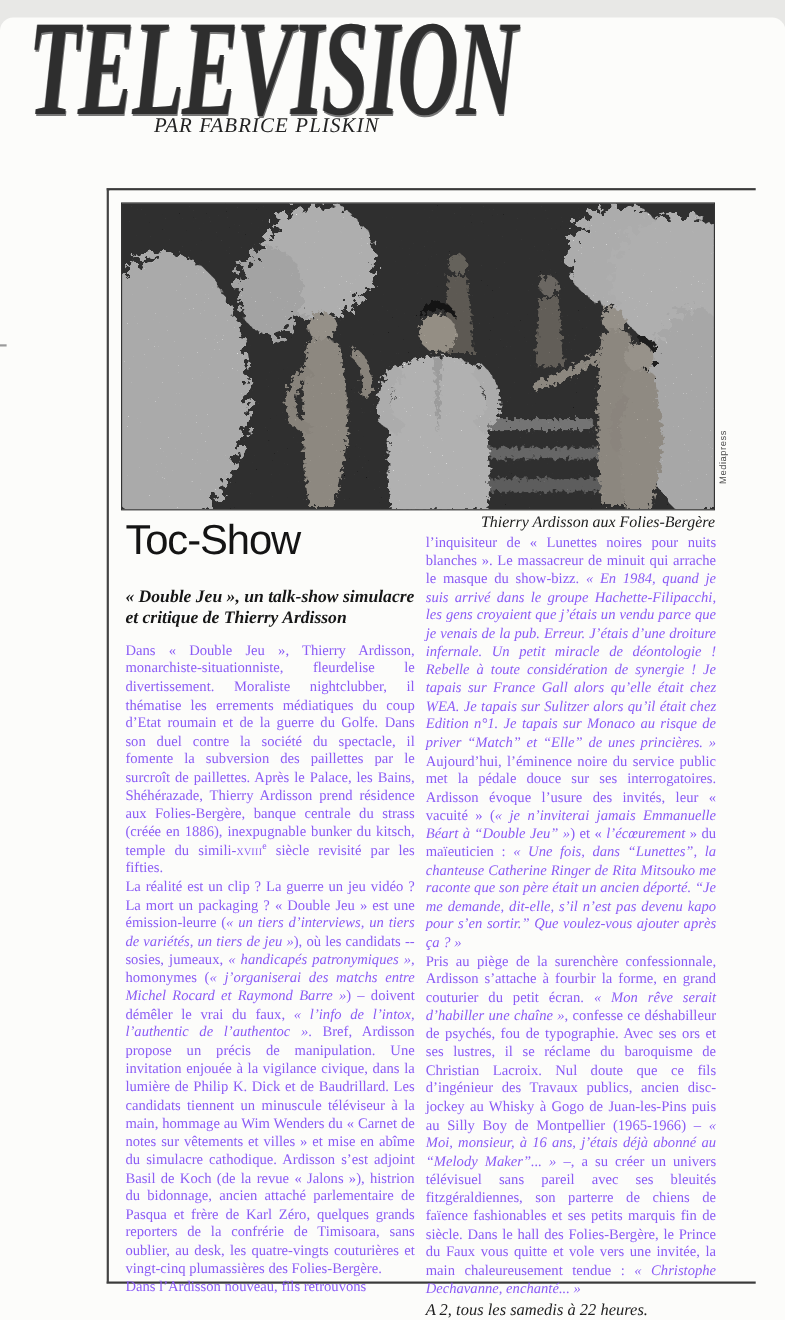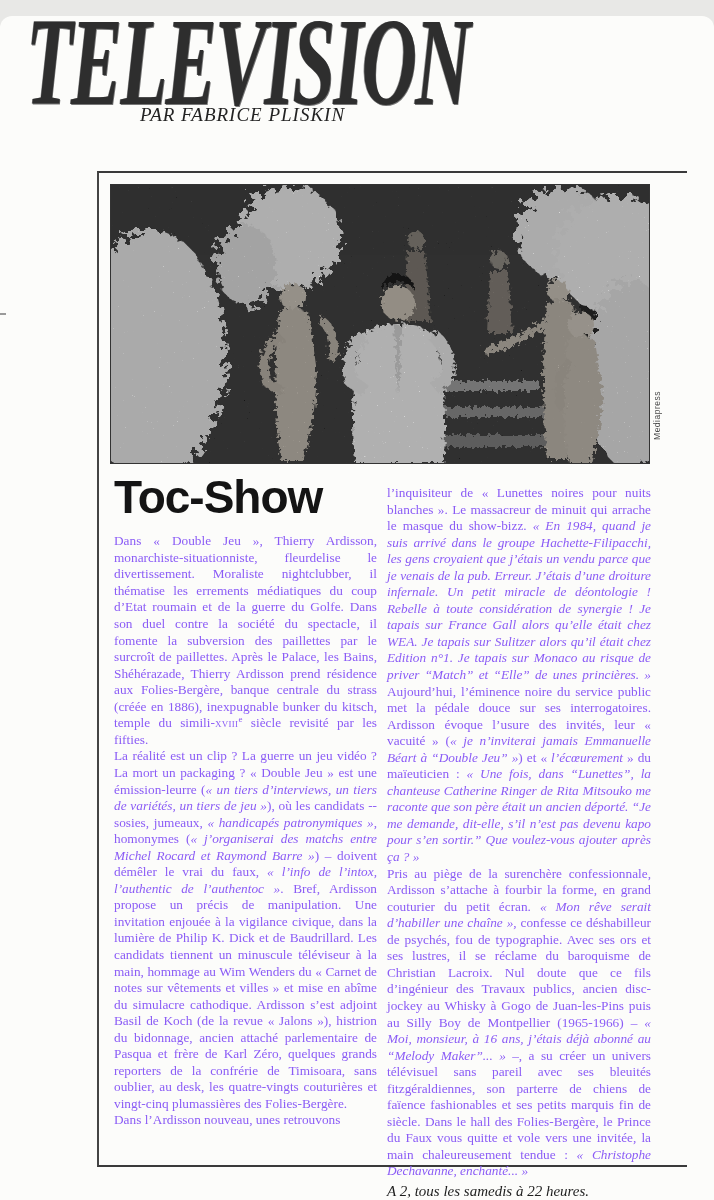--- a/index.html
+++ b/index.html
@@ -18,21 +18,21 @@
   .photo{position:absolute;left:12px;top:12px;width:538px;height:278px;background:#101010;
         outline:1px solid #333;}
   .photo svg{display:block;}
   .photo-credit{position:absolute;left:553px;top:218px;font-family:"Liberation Sans","DejaVu Sans",sans-serif;
         font-size:8.5px;color:#4a4a4a;writing-mode:vertical-rl;transform:rotate(180deg);letter-spacing:.5px;}
   .photo-caption{position:absolute;top:294px;left:0;width:551px;text-align:right;font-style:italic;
         font-size:14.5px;color:#1b1b1b;}
   
   .col-left{position:absolute;left:15px;top:300px;width:263px;}
   .col-right{position:absolute;left:288px;top:312px;width:264px;}
-  .article-title{font-family:"Liberation Sans","DejaVu Sans",sans-serif;font-weight:700;font-size:46px;
+  .article-title{font-family:"Liberation Sans","DejaVu Sans",sans-serif;font-weight:400;font-size:38px;
         letter-spacing:-1px;color:#141414;margin:0;line-height:1.05;}
   .article-subtitle{margin:20px 0 0 0;font-weight:700;font-style:italic;font-size:16px;line-height:19px;color:#161616;}
   .paras{margin-top:12px;}
   .para{margin:0;text-align:justify;font-size:13.3px;line-height:16.55px;color:#8b5cf6;}
   .it{font-style:italic;}
   .sc{font-variant:small-caps;letter-spacing:.3px;}
   .sup{vertical-align:super;font-size:9px;line-height:0;}
   .signature{text-align:right;font-style:italic;font-size:14.5px;margin-top:6px;}
   .schedule{font-style:italic;font-size:15px;margin-top:3px;}
   
@@ -126,27 +126,29 @@
           <path d="M270 106 a17 17 0 0 1 34 0 q-6 -10 -17 -10 q-11 0 -17 10z" fill="#1c1c1c"></path>
           <path d="M252 148 q35 -18 70 0 l10 40 q4 60 0 90 l-88 0 q-4 -45 0 -90z" fill="#f5f5f5"></path>
           <path d="M283 140 l8 0 l-4 70z" fill="#d8d8d8"></path>
           <path d="M252 150 q-18 20 -12 46 l14 10" fill="none" stroke="#efefef" stroke-width="13"></path>
           <path d="M322 150 q20 18 14 44 l-12 10" fill="none" stroke="#efefef" stroke-width="13"></path>
         </g>
         <rect width="538" height="278" filter="url(#speckBlack)" opacity="0.28"></rect>
       </svg>
     </div>
     <div class="photo-credit">Mediapress</div>
+    <div class="photo-caption">Thierry Ardisson aux Folies-Bergère</div>
 
     <div class="col-left">
       <h1 class="article-title">Toc-Show</h1>
+      <h2 class="article-subtitle">« Double Jeu », un talk-show simulacre et critique de Thierry Ardisson</h2>
       <div class="paras" id="col-left-paras">
           <p class="para"><span>Dans « Double Jeu », Thierry Ardisson, monarchiste-situationniste, fleurdelise le divertissement. Moraliste nightclubber, il thématise les errements médiatiques du coup d’Etat roumain et de la guerre du Golfe. Dans son duel contre la société du spectacle, il fomente la subversion des paillettes par le surcroît de paillettes. Après le Palace, les Bains, Shéhérazade, Thierry Ardisson prend résidence aux Folies-Bergère, banque centrale du strass (créée en 1886), inexpugnable bunker du kitsch, temple du simili-</span><span class="sc">xviii</span><span class="sup">e</span><span> siècle revisité par les fifties.</span></p>
           <p class="para"><span>La réalité est un clip ? La guerre un jeu vidéo ? La mort un packaging ? « Double Jeu » est une émission-leurre (</span><span class="it">« un tiers d’interviews, un tiers de variétés, un tiers de jeu »</span><span>), où les candidats -- sosies, jumeaux, </span><span class="it">« handicapés patronymiques »</span><span>, homonymes (</span><span class="it">« j’organiserai des matchs entre Michel Rocard et Raymond Barre »</span><span>) – doivent démêler le vrai du faux, </span><span class="it">« l’info de l’intox, l’authentic de l’authentoc »</span><span>. Bref, Ardisson propose un précis de manipulation. Une invitation enjouée à la vigilance civique, dans la lumière de Philip K. Dick et de Baudrillard. Les candidats tiennent un minuscule téléviseur à la main, hommage au Wim Wenders du « Carnet de notes sur vêtements et villes » et mise en abîme du simulacre cathodique. Ardisson s’est adjoint Basil de Koch (de la revue « Jalons »), histrion du bidonnage, ancien attaché parlementaire de Pasqua et frère de Karl Zéro, quelques grands reporters de la confrérie de Timisoara, sans oublier, au desk, les quatre-vingts couturières et vingt-cinq plumassières des Folies-Bergère.</span></p>
-          <p class="para"><span>Dans l’Ardisson nouveau, unes retrouvons</span></p>
+          <p class="para"><span>Dans l’Ardisson nouveau, fils retrouvons</span></p>
         </div>
     </div>
 
     <div class="col-right">
       <div class="paras" id="col-right-paras" style="margin-top:0;">
           <p class="para"><span>l’inquisiteur de « Lunettes noires pour nuits blanches ». Le massacreur de minuit qui arrache le masque du show-bizz. </span><span class="it">« En 1984, quand je suis arrivé dans le groupe Hachette-Filipacchi, les gens croyaient que j’étais un vendu parce que je venais de la pub. Erreur. J’étais d’une droiture infernale. Un petit miracle de déontologie ! Rebelle à toute considération de synergie ! Je tapais sur France Gall alors qu’elle était chez WEA. Je tapais sur Sulitzer alors qu’il était chez Edition n°1. Je tapais sur Monaco au risque de priver “Match” et “Elle” de unes princières. »</span><span> Aujourd’hui, l’éminence noire du service public met la pédale douce sur ses interrogatoires. Ardisson évoque l’usure des invités, leur « vacuité » (</span><span class="it">« je n’inviterai jamais Emmanuelle Béart à “Double Jeu” »</span><span>) et « </span><span class="it">l’écœurement</span><span> » du maïeuticien : </span><span class="it">« Une fois, dans “Lunettes”, la chanteuse Catherine Ringer de Rita Mitsouko me raconte que son père était un ancien déporté. “Je me demande, dit-elle, s’il n’est pas devenu kapo pour s’en sortir.” Que voulez-vous ajouter après ça ? »</span></p>
           <p class="para"><span>Pris au piège de la surenchère confessionnale, Ardisson s’attache à fourbir la forme, en grand couturier du petit écran. </span><span class="it">« Mon rêve serait d’habiller une chaîne »</span><span>, confesse ce déshabilleur de psychés, fou de typographie. Avec ses ors et ses lustres, il se réclame du baroquisme de Christian Lacroix. Nul doute que ce fils d’ingénieur des Travaux publics, ancien disc-jockey au Whisky à Gogo de Juan-les-Pins puis au Silly Boy de Montpellier (1965-1966) – </span><span class="it">« Moi, monsieur, à 16 ans, j’étais déjà abonné au “Melody Maker”... »</span><span> –, a su créer un univers télévisuel sans pareil avec ses bleuités fitzgéraldiennes, son parterre de chiens de faïence fashionables et ses petits marquis fin de siècle. Dans le hall des Folies-Bergère, le Prince du Faux vous quitte et vole vers une invitée, la main chaleureusement tendue : </span><span class="it">« Christophe Dechavanne, enchanté... »</span></p>
         </div>
       <div class="schedule">A 2, tous les samedis à 22 heures.</div>
     </div>

